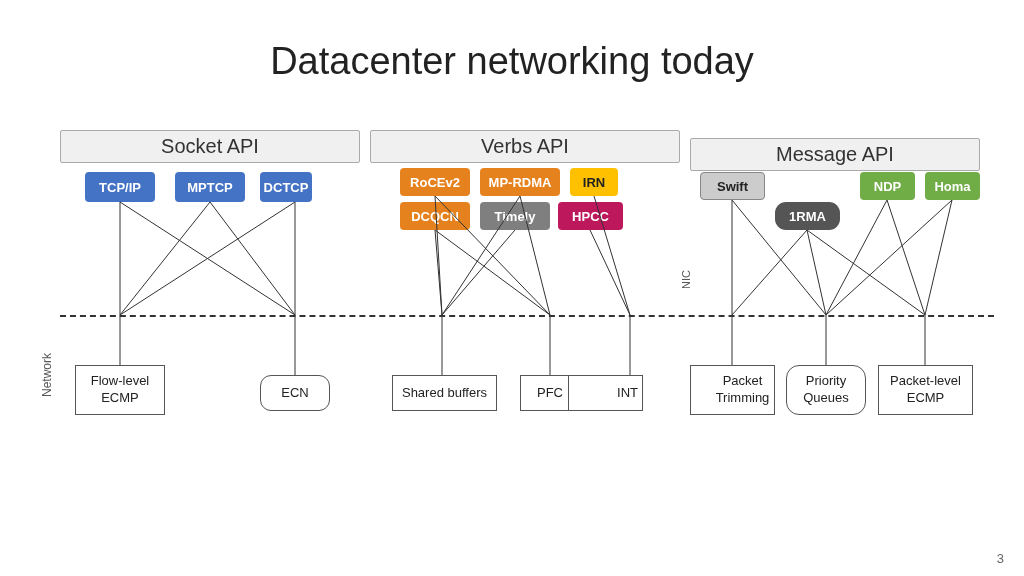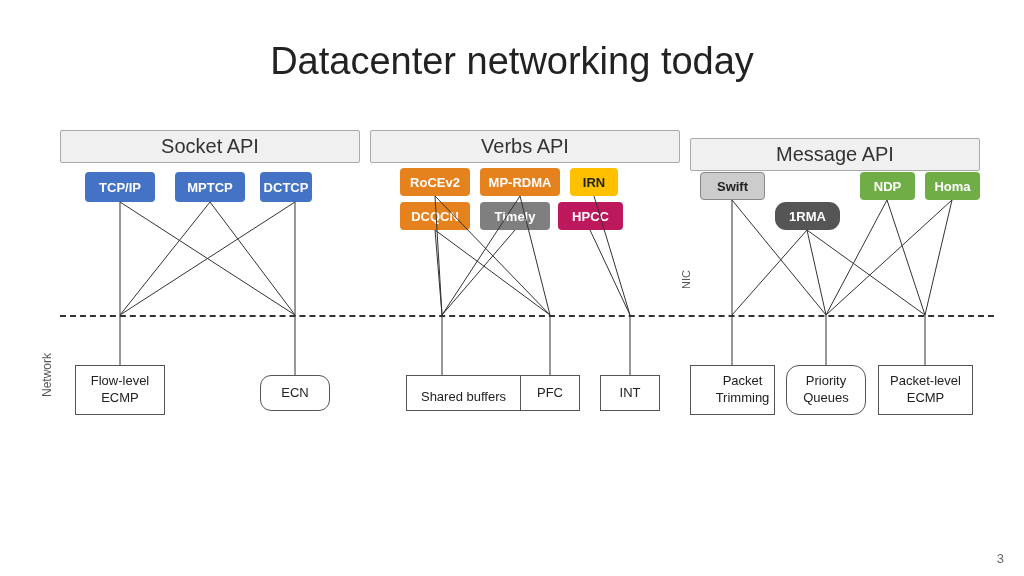--- a/index.html
+++ b/index.html
@@ -205,29 +205,29 @@
 
     <div class="net-box" style="left:45px; top:235px; width:90px; height:50px; white-space:pre-line;">
       <span>Flow-level
 ECMP</span>
     </div>
 
     <div class="net-box" style="left:230px; top:245px; width:70px; height:36px;border-radius:11px;">
       <span>ECN</span>
     </div>
 
-    <div class="net-box" style="left:376px; top:245px; width:115px; height:36px;align-items:flex-end;">
+    <div class="net-box" style="left:362px; top:245px; width:105px; height:36px;">
       <span>Shared buffers</span>
     </div>
 
     <div class="net-box" style="left:490px; top:245px; width:60px; height:36px;">
       <span>PFC</span>
     </div>
 
-    <div class="net-box" style="left:570px; top:245px; width:60px; height:36px;">
+    <div class="net-box" style="left:538px; top:245px; width:75px; height:36px;justify-content:flex-end;">
       <span>INT</span>
     </div>
 
     <div class="net-box" style="left:660px; top:235px; width:85px; height:50px; white-space:pre-line;padding-left:24px;">
       <span>Packet
 Trimming</span>
     </div>
 
     <div class="net-box" style="left:756px; top:235px; width:80px; height:50px; white-space:pre-line;border-radius:13px;">
       <span>Priority

